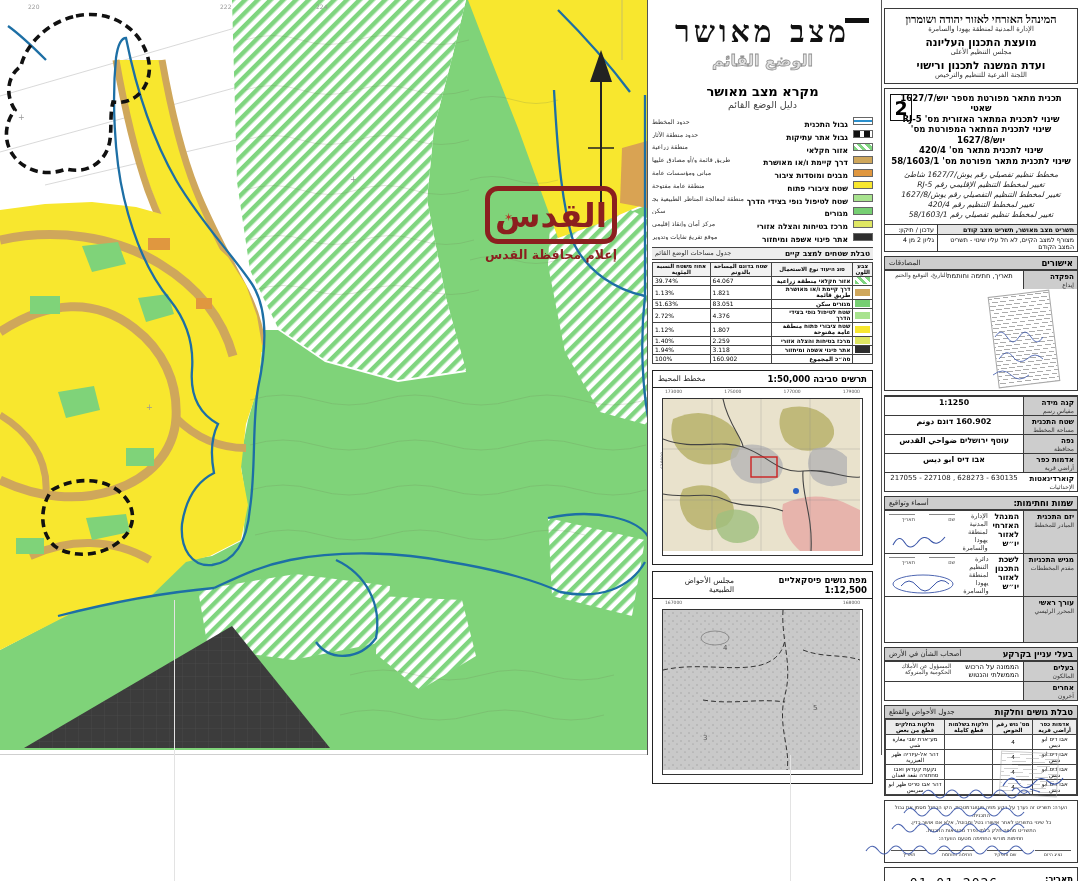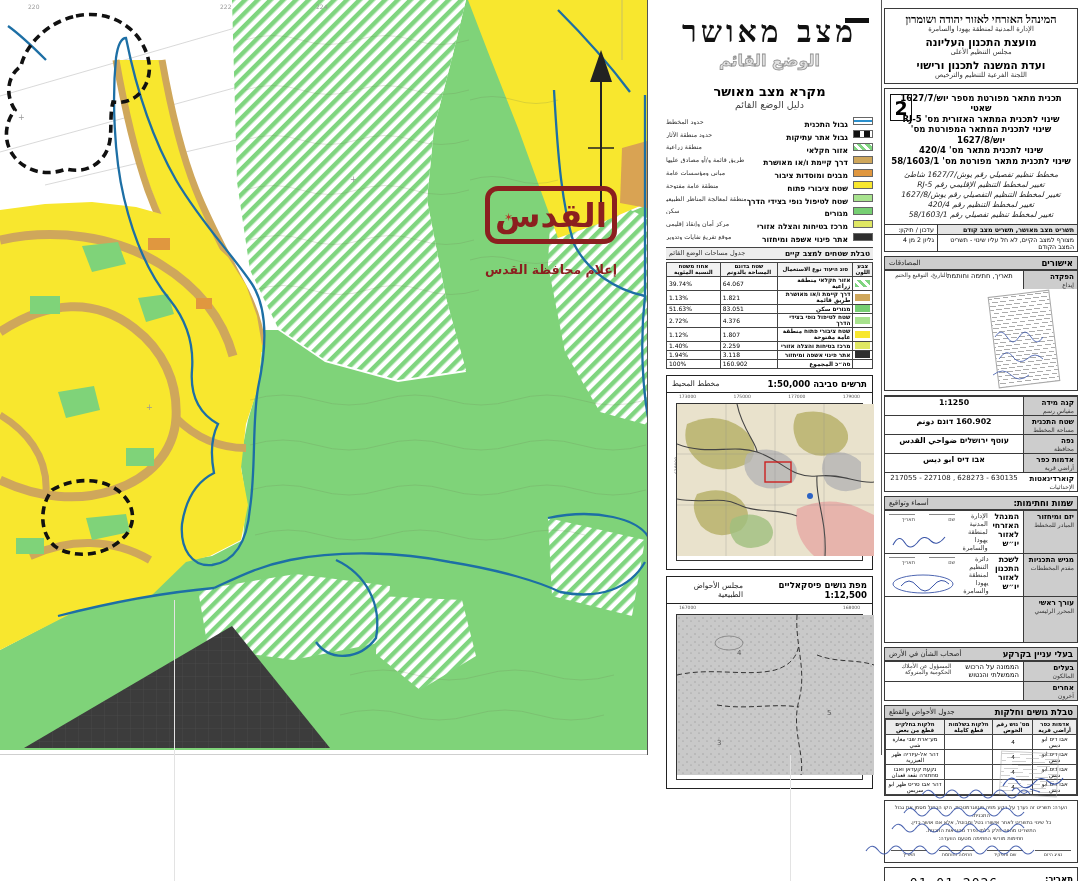--- a/index.html
+++ b/index.html
@@ -5,24 +5,24 @@
   * { margin:0; padding:0; box-sizing:border-box; }
   body { font-family:"DejaVu Sans", sans-serif; background:#fff; }
   #sheet { position:relative; width:1080px; height:881px; background:#fff; overflow:hidden; }
 
   
   #map-panel { position:absolute; left:0; top:0; width:647px; height:755px; background:#fff; border-bottom:1px solid #cfcfcf; }
   #map-logo { position:absolute; left:476px; top:186px; width:150px; text-align:center; }
   #logo-box { width:132px; height:58px; margin:0 auto; border:5px solid #8b1f1f; border-radius:13px; display:flex; align-items:center; justify-content:center; position:relative; }
   #logo-box .logo-main { font-size:33px; font-weight:bold; color:#8b1f1f; line-height:1; }
   #logo-box .logo-star { position:absolute; left:14px; top:20px; color:#b33a2a; font-size:11px; }
-  .logo-sub { margin-top:18px; font-size:12.5px; font-weight:bold; color:#8b1f1f; }
+  .logo-sub { margin-top:3px; font-size:12.5px; font-weight:bold; color:#8b1f1f; }
 
   
-  #mid-col { position:absolute; left:647px; top:0; width:235px; height:755px; border-left:1px solid #555; border-right:1px solid #555; background:#fff; padding:6px 8px 0 18px; }
+  #mid-col { position:absolute; left:647px; top:0; width:235px; height:755px; border-left:1px solid #555; border-right:1px solid #555; background:#fff; padding:6px 8px 0 4px; }
   #mid-scalebar { position:absolute; right:12px; top:18px; width:24px; height:5px; background:#111; }
   .big-title { text-align:center; margin-top:8px; font-family:"DejaVu Serif", serif; font-weight:bold; font-size:30px; letter-spacing:4px; color:#111; direction:rtl; }
   .big-title-ar { text-align:center; font-size:16px; font-weight:bold; color:#e2e2e2; -webkit-text-stroke:0.8px #909090; direction:rtl; margin-top:2px; }
   .legend-head { text-align:center; margin-top:14px; font-size:13px; font-weight:bold; direction:rtl; }
   .legend-head-ar { text-align:center; font-size:9.5px; color:#444; direction:rtl; }
   #legend { list-style:none; margin-top:5px; direction:rtl; }
   #legend li { display:flex; align-items:center; height:12.8px; direction:rtl; }
   .lg-swatch { width:20px; height:8px; border:0.5px solid #666; flex:0 0 20px; margin-left:5px; }
   .lg-he { font-size:7.6px; font-weight:bold; white-space:nowrap;margin-top:6px; }
   .lg-ar { font-size:6.3px; color:#333; margin-right:auto; white-space:nowrap; max-width:92px; overflow:hidden; text-align:left; }
@@ -594,21 +594,21 @@
     </div>
 
     <div class="rbox">
       <div class="graybar">
         <span class="gb-he">שמות וחתימות:</span>
         <span class="gb-ar">أسماء وتواقيع</span>
       </div>
 
       <div class="lv-row" style="min-height:40px;">
         <div class="lv-label">
-          <div class="l-he">יזם ומיחזור</div>
+          <div class="l-he">יזם התכנית</div>
           <div class="l-ar">المبادر للمخطط</div>
         </div>
         <div class="lv-val">
           <div class="v-he">המנהל האזרחי לאזור יו״ש</div>
           <div class="v-ar">الإدارة المدنية لمنطقة يهودا والسامرة</div>
           <div class="sig-mini">
             <span>שם</span>
             <span>תאריך</span>
           </div>
           <svg class="sig-scribble" width="60" height="22">

